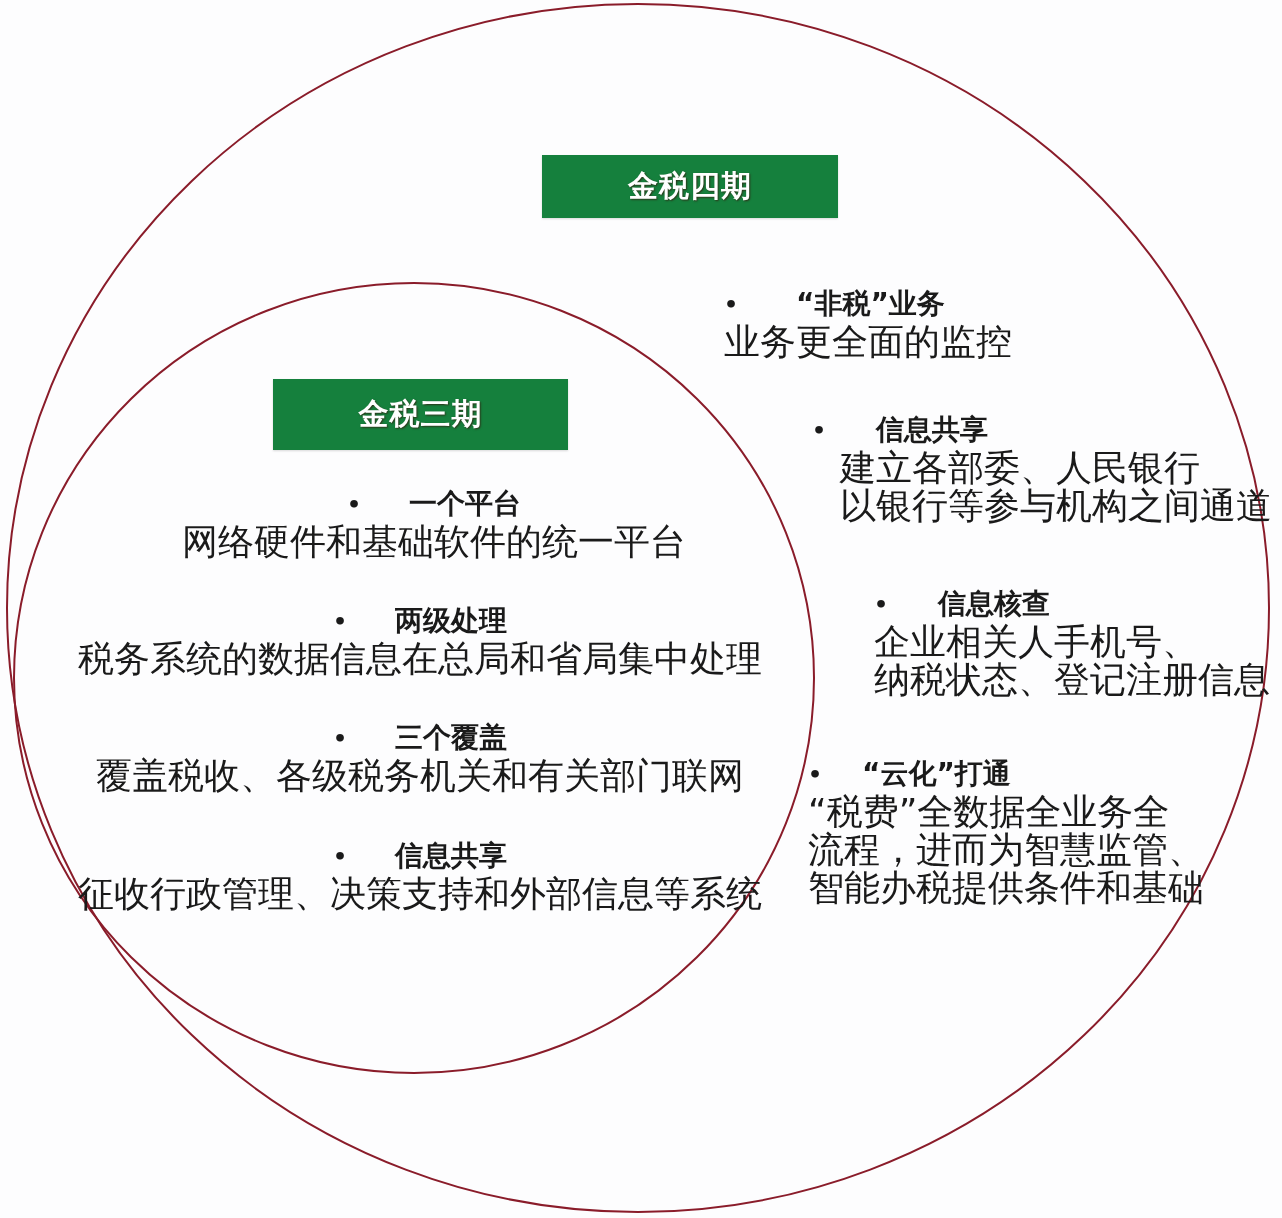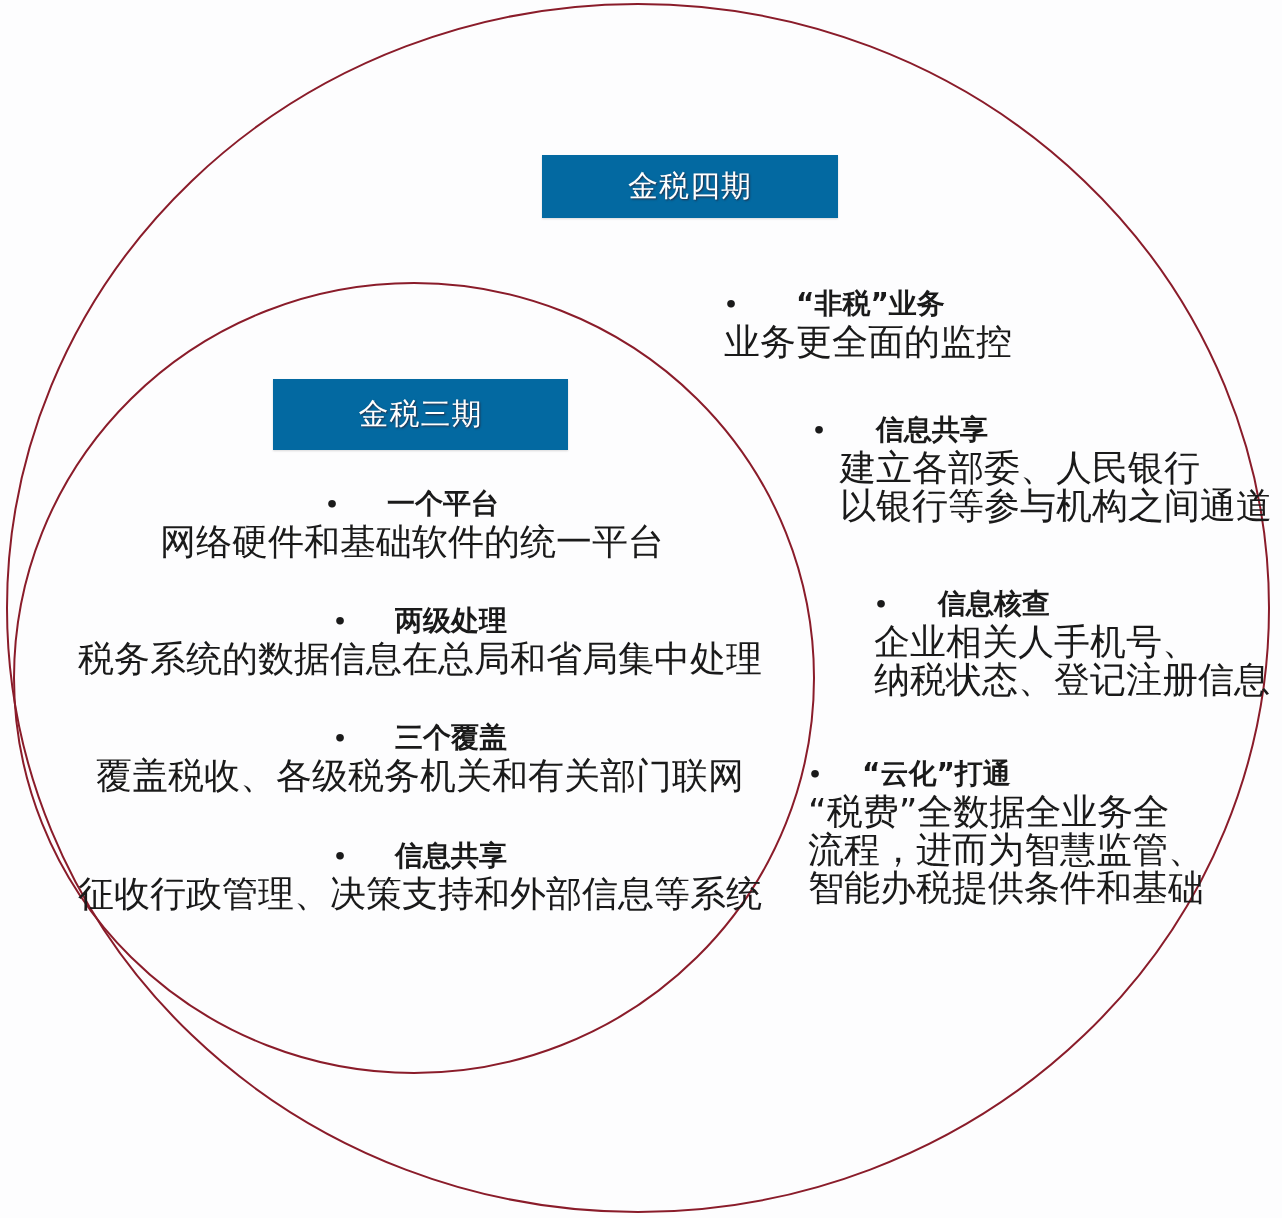--- a/index.html
+++ b/index.html
@@ -4,23 +4,23 @@
 <style>
   html, body { margin:0; padding:0; }
   body {
     width:1282px; height:1218px; position:relative; overflow:hidden;
     background:#fdfdfe;
     font-family:"DejaVu Sans","Liberation Sans",sans-serif;
     color:#1a1a1a;
   }
   svg.circles { position:absolute; left:0; top:0; }
   .tag {
-    position:absolute; background:#0369a1; color:#fff;
+    position:absolute; background:#15803d; color:#fff;
     display:flex; align-items:center; justify-content:center;
-    font-weight:normal; font-size:30px; letter-spacing:1px;
+    font-weight:bold; font-size:30px; letter-spacing:1px;
     text-shadow:1px 1px 2px rgba(60,0,0,0.6);
     box-shadow:0 1px 2px rgba(0,0,0,0.15);
   }
   .item { position:absolute; }
   .head { font-weight:bold; font-size:28px; line-height:36px; white-space:nowrap; }
   .bullet { display:inline-block; font-size:22px; vertical-align:middle; }
   .desc { font-size:36px; line-height:38px; white-space:nowrap; }
   .center { text-align:center; }
 </style>
 </head>
@@ -52,21 +52,21 @@
   <div class="desc">纳税状态、登记注册信息</div>
 </div>
 
 <div class="item" style="left:808px;top:756px;">
   <div class="head"><span class="bullet">•</span><span style="display:inline-block;width:40px;"></span><span>“云化”打通</span></div>
   <div class="desc">“税费”全数据全业务全</div>
   <div class="desc">流程，进而为智慧监管、</div>
   <div class="desc">智能办税提供条件和基础</div>
 </div>
 
-<div class="item center" style="left:12px;width:800px;top:486px;">
+<div class="item center" style="left:34px;width:800px;top:486px;">
   <div class="head"><span class="bullet">•</span><span style="display:inline-block;width:48px;"></span><span>一个平台</span></div>
   <div class="desc">网络硬件和基础软件的统一平台</div>
 </div>
 
 <div class="item center" style="left:20px;width:800px;top:603px;">
   <div class="head"><span class="bullet">•</span><span style="display:inline-block;width:48px;"></span><span>两级处理</span></div>
   <div class="desc">税务系统的数据信息在总局和省局集中处理</div>
 </div>
 
 <div class="item center" style="left:20px;width:800px;top:720px;">

